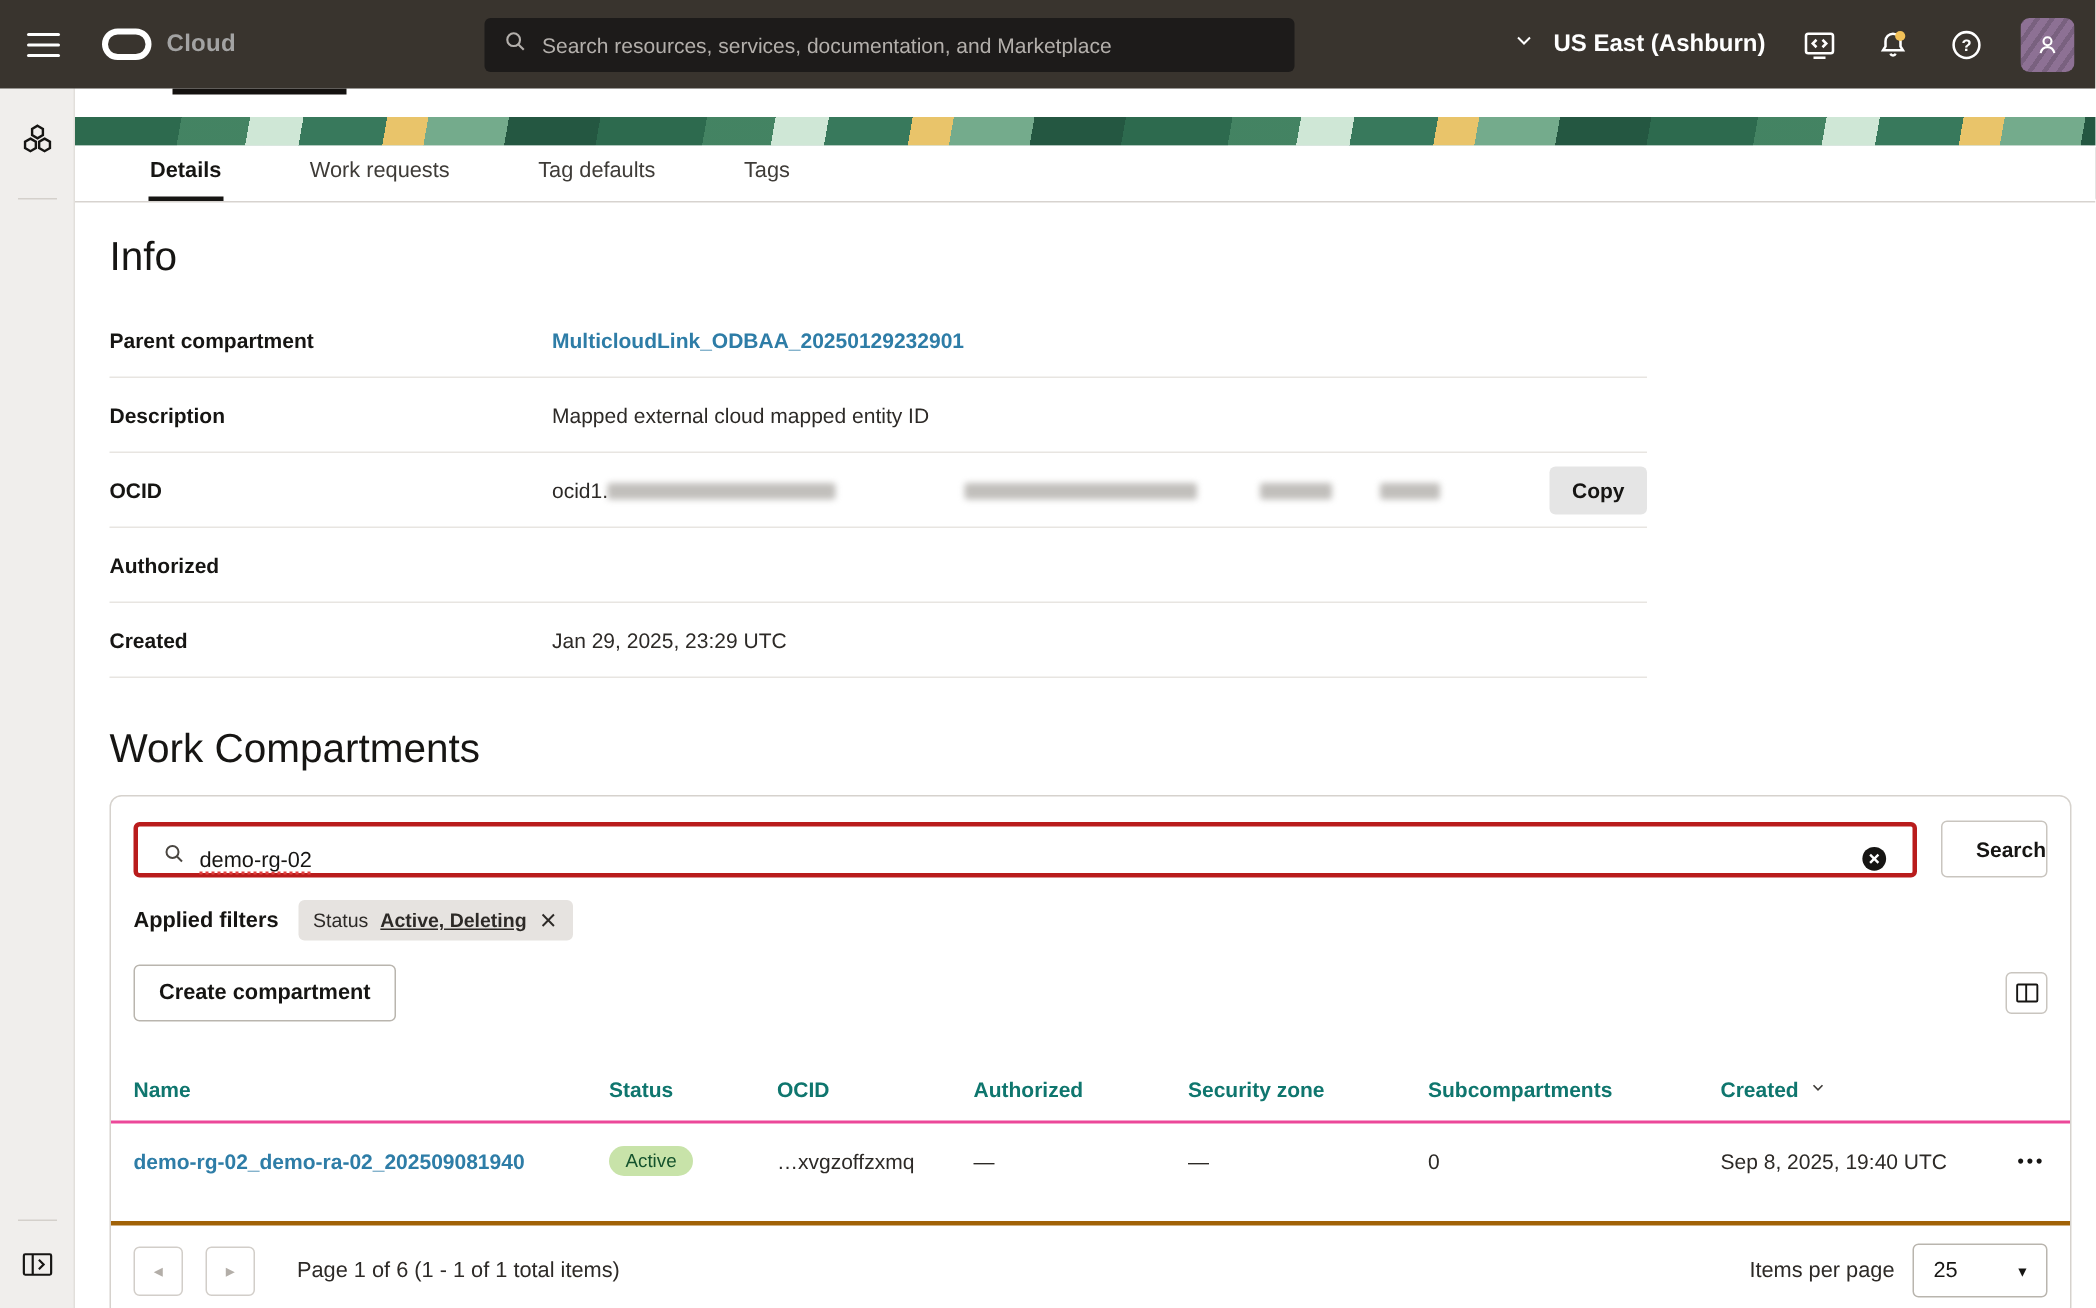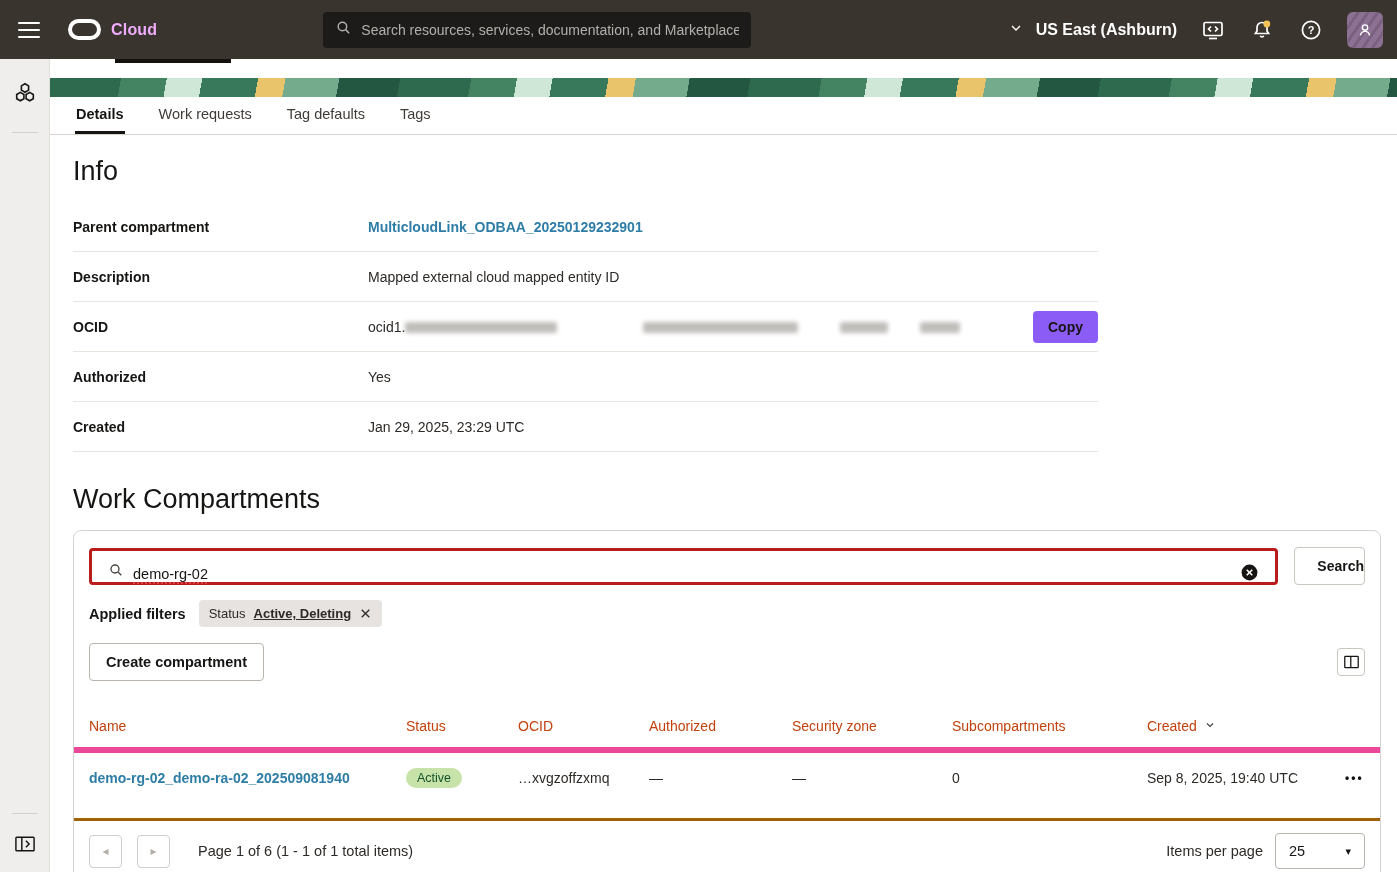--- a/index.html
+++ b/index.html
@@ -5,22 +5,22 @@
   * { margin:0; padding:0; box-sizing:border-box; }
   html,body { width:1397px; height:872px; }
   body { font-family:"Liberation Sans", sans-serif; background:#fff; color:#161513; overflow:hidden; position:relative; }
 
   
   .topbar { position:absolute; left:0; top:0; width:1397px; height:59px; background:#39342e; display:flex; align-items:center; padding:0 14px 0 18px; z-index:10; }
   .hamburger { width:22px; height:16px; display:flex; flex-direction:column; justify-content:space-between; cursor:pointer; }
   .hamburger span { display:block; height:2px; background:#fff; border-radius:1px; }
   .brandwrap { display:flex; align-items:center; margin-left:28px; gap:10px; }
   .logo-capsule { width:33px; height:21px; border:4px solid #fff; border-radius:11px; }
-  .brand { color:#f0abfc; font-size:16px; font-weight:700; letter-spacing:.2px; }
-  .topsearch { margin-left:166px; width:428px; height:36px; background:#1d1b1a; border:none; border-radius:4px; display:flex; align-items:center; padding:0 12px; gap:9px; }
+  .brand { color:#a3a3a3; font-size:16px; font-weight:700; letter-spacing:.2px; }
+  .topsearch { margin-left:166px; width:540px; height:36px; background:#1d1b1a; border:none; border-radius:4px; display:flex; align-items:center; padding:0 12px; gap:9px; }
   .topsearch input { flex:1; background:transparent; border:none; outline:none; color:#e8e6e3; font-size:14px; font-family:"Liberation Sans", sans-serif; }
   .topsearch input::placeholder { color:#b3afab; }
   .top-right { margin-left:auto; display:flex; align-items:center; gap:23px; }
   .regionwrap { display:flex; align-items:center; gap:12px; cursor:pointer; }
   .region { color:#fff; font-size:16px; font-weight:700; }
   .topicon { width:26px; height:26px; display:flex; align-items:center; justify-content:center; cursor:pointer; }
   .avatar { width:36px; height:36px; border-radius:6px; background:#8d7194;
             background-image:repeating-linear-gradient(125deg, rgba(0,0,0,.14) 0 3px, rgba(0,0,0,0) 3px 8px);
             display:flex; align-items:center; justify-content:center; cursor:pointer; }
 
@@ -33,31 +33,31 @@
 
   
   .content { position:absolute; left:50px; top:59px; width:1347px; height:813px; background:#fff; }
   .scroll-fragment { position:absolute; left:65px; top:0; width:116px; height:4px; background:#14110f; }
   .scrollbar-thumb { position:absolute; right:0; top:38px; width:5px; height:37px; background:#76726c; border-radius:2px; }
   .banner { position:absolute; left:0; top:19px; width:1347px; height:19px;
     background:
       repeating-linear-gradient(100deg, #2d6a4e 0 70px, #57997489 70px 115px, #cfe7d6 115px 150px, #38795c 150px 205px, #e9c46a 205px 232px, #74ab8c 232px 285px, #245741 285px 345px),
       #2d6a4e; }
   .tabs { position:absolute; left:0; top:38px; width:1347px; height:38px; border-bottom:1px solid #d7d3cf; display:flex; align-items:stretch; padding-left:25px; gap:33px; background:#fff; }
-  .tab { font-size:14.5px; color:#3f3c38; display:flex; align-items:center; cursor:pointer; border-bottom:3px solid transparent; padding:0 1px; }
+  .tab { font-size:14.5px; color:#3f3c38; display:flex; align-items:center; cursor:pointer; border-bottom:3px solid transparent; padding:0 1px;margin-left:24px; }
   .tab.active { font-weight:700; color:#161513; border-bottom-color:#161513; }
 
   .main { position:absolute; left:0; top:77px; width:1347px; height:736px; padding:18px 0 0 23px; overflow:hidden; }
   h1.section { font-size:27px; font-weight:400; color:#161513; line-height:34px; }
   .kv { width:1025px; margin-top:14px; }
   .kv-row { display:flex; align-items:center; min-height:50px; border-bottom:1px solid #e8e5e1; }
   .kv-label { width:295px; font-size:14px; font-weight:700; color:#161513; }
   .kv-value { flex:1; font-size:14px; color:#2d2a27; display:flex; align-items:center; }
   a.link { color:#2e7da7; font-weight:600; text-decoration:none; cursor:pointer; }
-  .copy-btn { margin-left:auto; background:#8b5cf6; border:none; border-radius:4px; padding:8px 15px; font-size:14px; font-weight:700; color:#161513; cursor:pointer; font-family:"Liberation Sans", sans-serif; }
+  .copy-btn { margin-left:auto; background:#e5e5e5; border:none; border-radius:4px; padding:8px 15px; font-size:14px; font-weight:700; color:#161513; cursor:pointer; font-family:"Liberation Sans", sans-serif; }
   .redact { display:inline-block; height:11px; background:#8e8a84; border-radius:2px; filter:blur(2px); opacity:.55; margin-top:2px; }
 
   .cc-heading { margin-top:30px; }
 
   
   .panel { width:1308px; margin-top:14px; border:1px solid #d6d2cd; border-radius:8px; padding-top:16px; background:#fff; }
   .search-row { display:flex; align-items:center; gap:16px; padding:0 15px; }
   .fake-input { flex:1; height:37px; border:3px solid #b91c1c; border-radius:4px; display:flex; align-items:flex-end; padding:0 16px; gap:9px; background:#fff; cursor:text; }
   .fake-input .query { font-size:14.5px; color:#161513; text-decoration:underline; text-decoration-style:dotted; text-decoration-color:#e0403f; text-decoration-thickness:2px; text-underline-offset:4px; }
   .clear-btn { margin-left:auto; width:19px; height:19px; border:none; background:transparent; cursor:pointer; display:flex; align-items:center; justify-content:center; padding:0; }
@@ -65,21 +65,21 @@
   .filters-row { display:flex; align-items:center; gap:13px; padding:0 15px; margin-top:15px; }
   .filters-label { font-size:14.5px; font-weight:700; }
   .chip { background:#e6e3e0; border-radius:4px; height:27px; display:flex; align-items:center; gap:8px; padding:0 10px; font-size:13px; color:#2d2a27; cursor:pointer; }
   .chip .chip-val { font-weight:700; text-decoration:underline; }
   .chip-close { border:none; background:transparent; cursor:pointer; display:flex; align-items:center; padding:0; }
   .actions-row { display:flex; align-items:center; justify-content:space-between; padding:0 15px; margin-top:16px; }
   .create-btn { background:#fff; border:1px solid #b9b5ae; border-radius:4px; padding:10px 16px; font-size:14.5px; font-weight:700; color:#161513; cursor:pointer; font-family:"Liberation Sans", sans-serif; }
   .cols-btn { width:28px; height:28px; background:#fff; border:1px solid #c9c5bf; border-radius:4px; display:flex; align-items:center; justify-content:center; cursor:pointer; padding:0; }
 
   .grid { display:grid; grid-template-columns:317px 112px 131px 143px 160px 195px 194px 1fr; padding-left:15px; align-items:center; }
-  .thead { margin-top:24px; border-bottom:6px solid #ec4899; padding-top:13px; padding-bottom:13px; font-size:14px; font-weight:400; color:#c2410c; }
+  .thead { margin-top:24px; border-bottom:2px solid #ec4899; padding-top:13px; padding-bottom:13px; font-size:14px; font-weight:700; color:#0f766e; }
   .th { display:flex; align-items:center; gap:7px; }
   .trow { border-bottom:3px solid #a16207; padding-top:15px; padding-bottom:30px; font-size:14px; color:#2d2a27; }
   .badge { display:inline-block; background:#c8e3a9; color:#14532d; font-size:12.5px; font-weight:400; border-radius:11px; padding:3px 11px; }
   .row-actions { justify-self:start; margin-left:4px; border:none; background:transparent; font-size:12px; font-weight:700; letter-spacing:2px; color:#161513; cursor:pointer; font-family:"Liberation Sans", sans-serif; }
 
   .pagination { display:flex; align-items:center; padding:12px 15px 13px 15px; }
   .page-btn { width:33px; height:33px; background:#fff; border:1px solid #d2cec9; border-radius:4px; color:#b3aea8; font-size:12px; cursor:default; font-family:"Liberation Sans", sans-serif; }
   .page-btn + .page-btn { margin-left:15px; }
   .page-info { margin-left:28px; font-size:14.5px; color:#2d2a27; }
   .pp-wrap { margin-left:auto; display:flex; align-items:center; gap:12px; }
@@ -199,21 +199,20 @@
           <span>ocid1.</span>
           <span class="redact" style="width:152px"></span>
           <span class="redact" style="width:155px; margin-left:86px"></span>
           <span class="redact" style="width:48px; margin-left:42px"></span>
           <span class="redact" style="width:40px; margin-left:32px"></span>
           <button class="copy-btn">Copy</button>
         </div>
       </div>
       <div class="kv-row">
         <div class="kv-label">Authorized</div>
-        <div class="kv-value">Yes</div>
       </div>
       <div class="kv-row">
         <div class="kv-label">Created</div>
         <div class="kv-value">Jan 29, 2025, 23:29 UTC</div>
       </div>
     </div>
 
     <h1 class="section cc-heading">Work Compartments</h1>
 
     <section class="panel">

